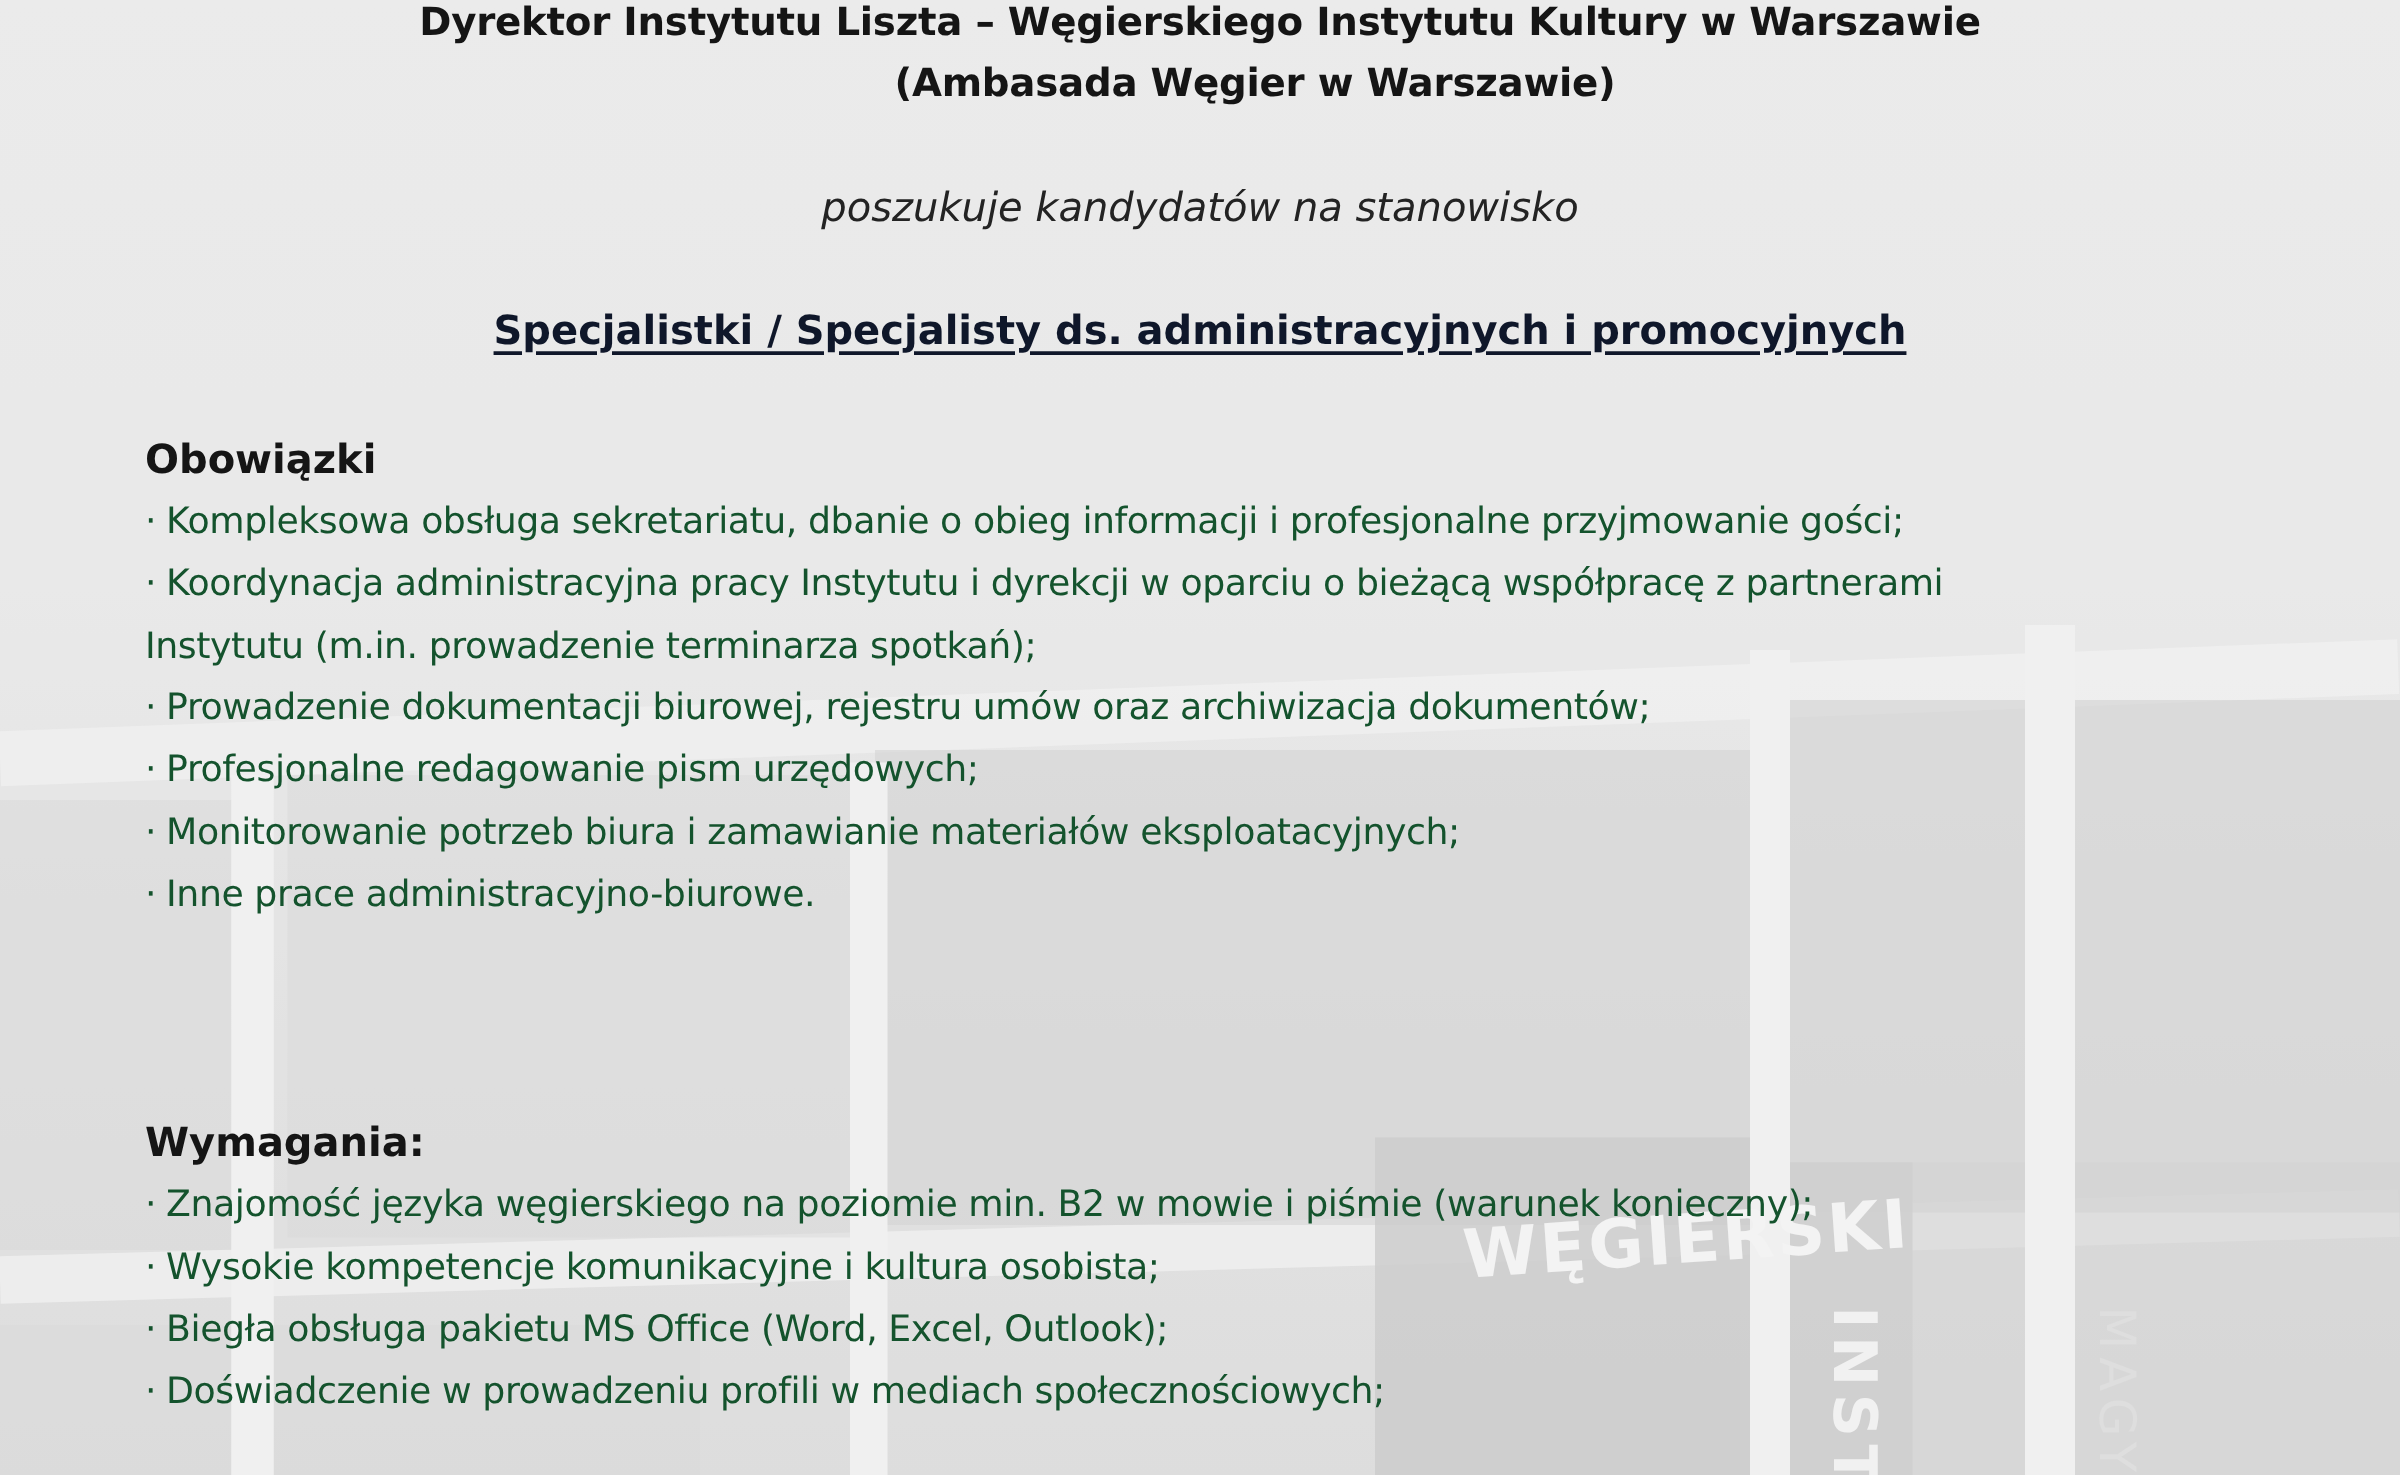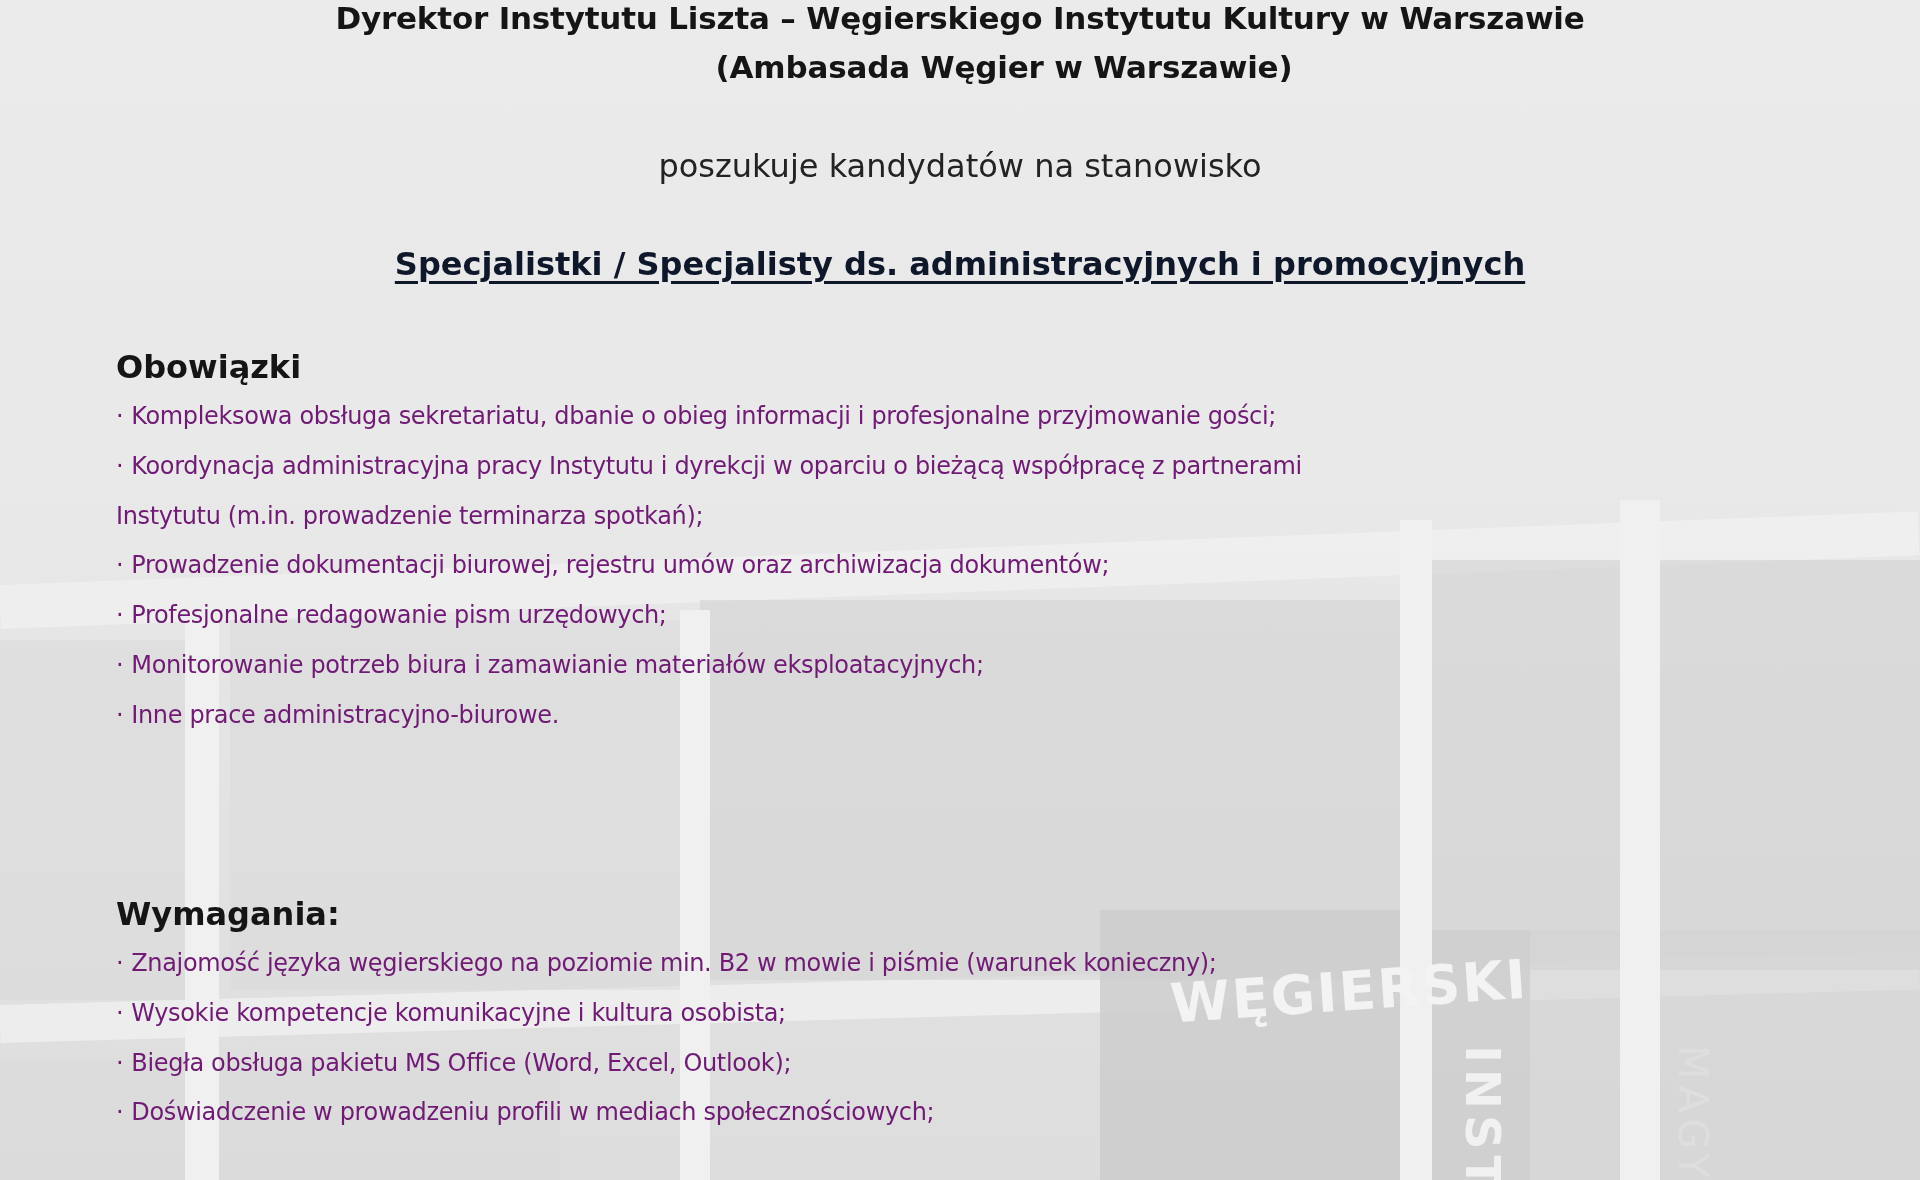--- a/index.html
+++ b/index.html
@@ -107,23 +107,23 @@
       height: 50px;
       line-height: 50px;
       white-space: nowrap;
     }
     .bullet-list {
       margin: 0;
       padding: 0;
       list-style: none;
     }
     .bullet-list li {
-      font-size: 24px;
+      font-size: 29px;
       line-height: 49.8px;
-      color: #701a75;
+      color: #14532d;
       letter-spacing: -0.35px;
     }
     .bullet-list li .dot {
       display: inline-block;
       margin-right: 8px;
     }
     .line {
       display: block;
       white-space: nowrap;
     }
@@ -157,21 +157,21 @@
   <div class="sign-vertical faint" style="left:1670px; top:1045px; font-size:40px;">MAGY</div>
 
   <div class="veil"></div>
 </div>
 
 <div class="doc">
 
   <div class="center-line title-line" style="top:0px;">Dyrektor Instytutu Liszta – Węgierskiego Instytutu Kultury w Warszawie</div>
   <div class="center-line title-line" style="top:49px;padding-left:44px;">(Ambasada Węgier w Warszawie)</div>
 
-  <div class="center-line subtitle" style="top:147px;">poszukuje kandydatów na stanowisko</div>
+  <div class="center-line subtitle" style="top:147px;font-style:italic;">poszukuje kandydatów na stanowisko</div>
 
   <div class="center-line job-title" style="top:245px;">Specjalistki / Specjalisty ds. administracyjnych i promocyjnych</div>
 
   <div class="section" style="top:342px;">
     <div class="section-heading">Obowiązki</div>
     <ul class="bullet-list">
       <li>
         <span class="line"><span class="dot">·</span><span>Kompleksowa obsługa sekretariatu, dbanie o obieg informacji i profesjonalne przyjmowanie gości;</span></span>
       </li>
       <li>

